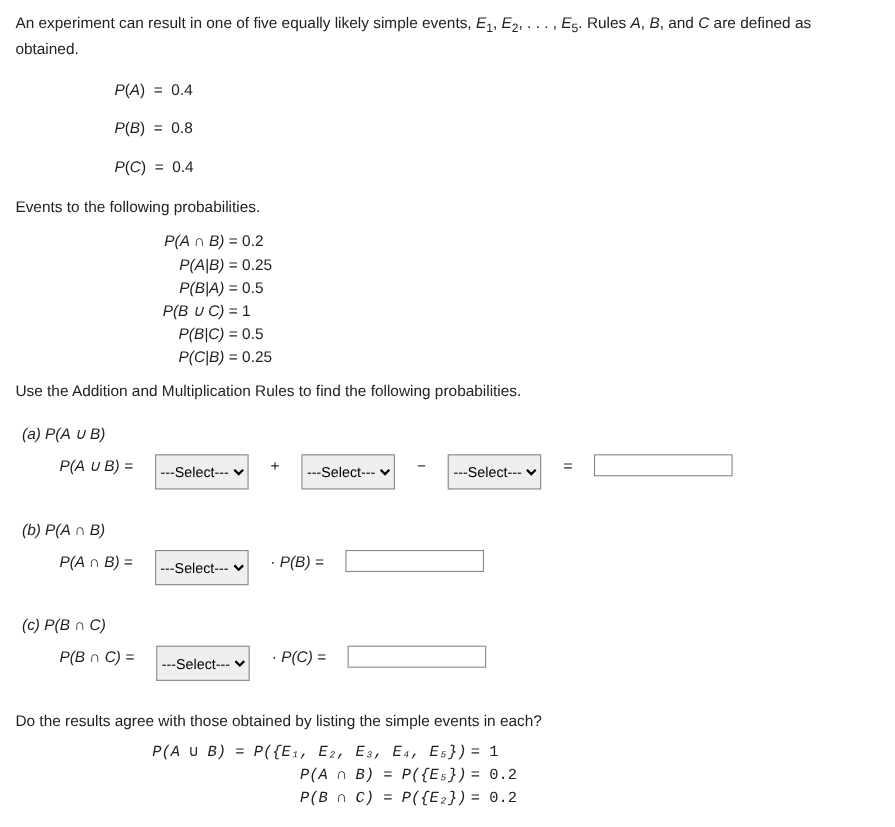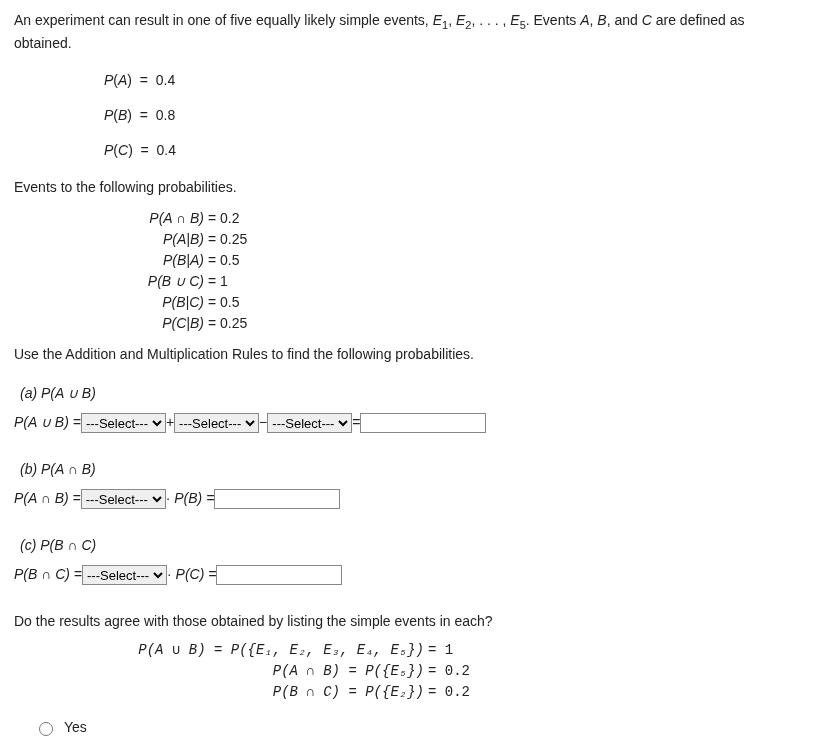--- a/index.html
+++ b/index.html
@@ -11,27 +11,27 @@
     width: 786px;
     line-height: 1.5;
   }
   .sub { vertical-align: sub; font-size: 11px; }
   .ital { font-style: italic; }
   .refblock { margin-left:90px; margin-top:10px; margin-bottom:10px;}
   .refline { display:flex;}
   .refline .l { width:100px; text-align:right; padding-right:4px;}
   .refline .r { text-align:left;}
   .part-label { margin-top:18px; margin-bottom:8px; margin-left:6px; }
-  .eqline { display:flex; align-items:flex-end; gap:0; flex-wrap:nowrap;}
+  .eqline { margin-left:40px; display:flex; align-items:flex-start; gap:20px; flex-wrap:nowrap;}
   select {
     font-family: Arial, sans-serif;
     font-size: 13px;
     border:1px solid #888;
     background:#efefef;
-    height:20px;
+    height:32px;
   }
   input.ans {
     border:1px solid #888;
     height:18px;
     width:120px;
     font-size:13px;
     padding:0 2px;
   }
   .agree-block { margin-left:90px; margin-top:8px;}
   .agree-line { display:flex;font-family:Liberation Mono, monospace;}
@@ -41,21 +41,21 @@
   .radio-group label { display:flex; align-items:center; gap:8px; margin:6px 0;}
   input[type=radio]{ width:14px; height:14px;}
   .defrow { display:flex; align-items:center; margin:6px 0 6px 90px;}
   .defrow .dl { width:160px;}
   .defrow .dr { }
 </style>
 </head>
 <body>
 
 <div>
-  <span>An experiment can result in one of five equally likely simple events, </span><span class="ital">E</span><span class="sub">1</span>, <span class="ital">E</span><span class="sub">2</span>, . . . , <span class="ital">E</span><span class="sub">5</span><span>. Events </span><span class="ital">A</span>, <span class="ital">B</span>, and <span class="ital">C</span><span> are defined as</span>
+  <span>An experiment can result in one of five equally likely simple events, </span><span class="ital">E</span><span class="sub">1</span>, <span class="ital">E</span><span class="sub">2</span>, . . . , <span class="ital">E</span><span class="sub">5</span><span>. Rules </span><span class="ital">A</span>, <span class="ital">B</span>, and <span class="ital">C</span><span> are defined as</span>
 </div>
 <div>obtained.</div>
 
 <div style="height:10px"></div>
 
 <div class="defrow">
   <div class="dr"><span class="ital">P</span>(<span class="ital">A</span>)&nbsp;&nbsp;=&nbsp;&nbsp;0.4</div>
 </div>
 <div class="defrow" style="margin-top:14px;">
   <div class="dr"><span class="ital">P</span>(<span class="ital">B</span>)&nbsp;&nbsp;=&nbsp;&nbsp;0.8</div>

